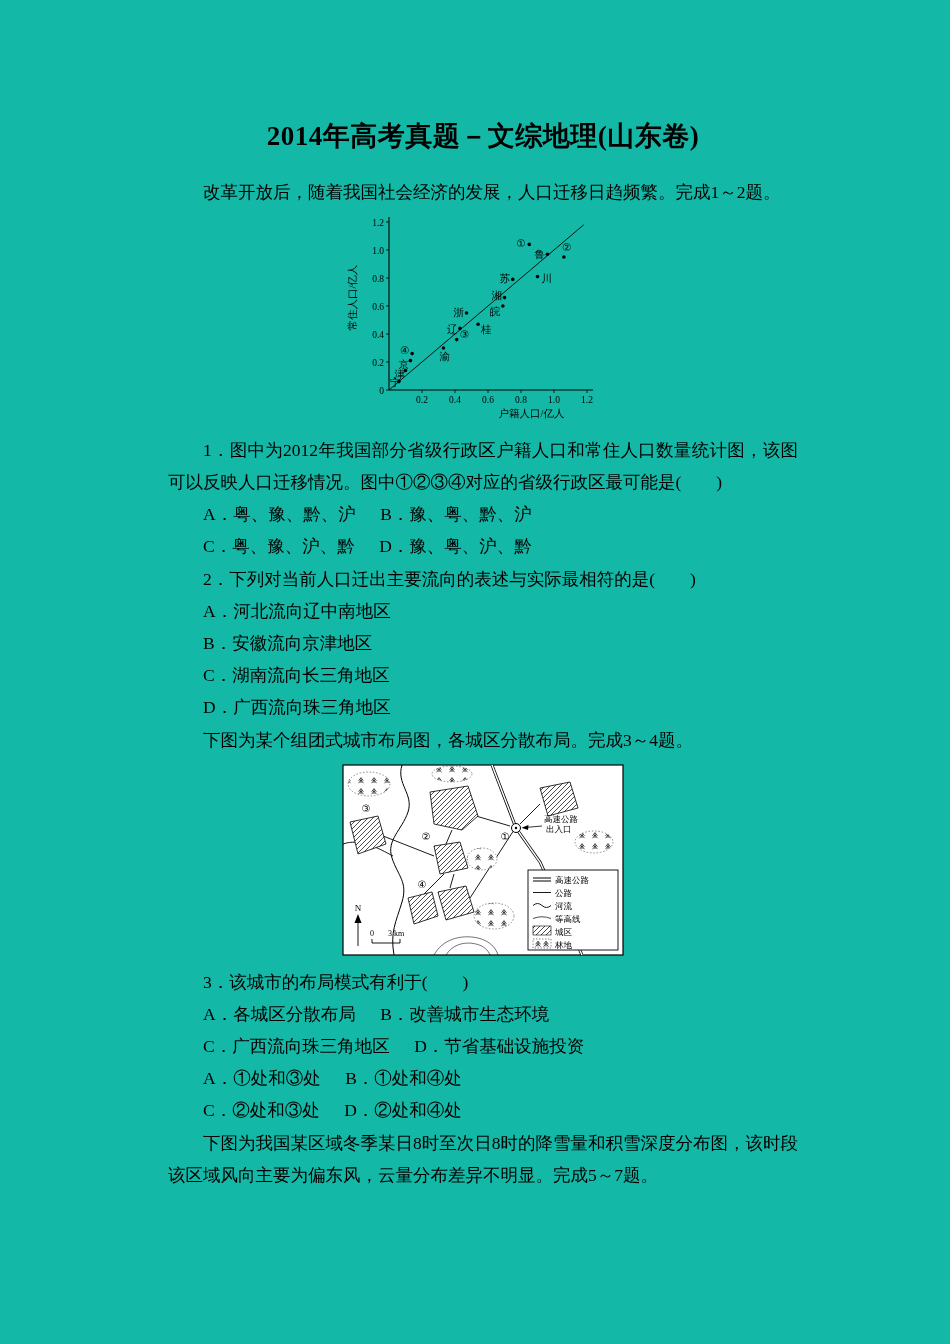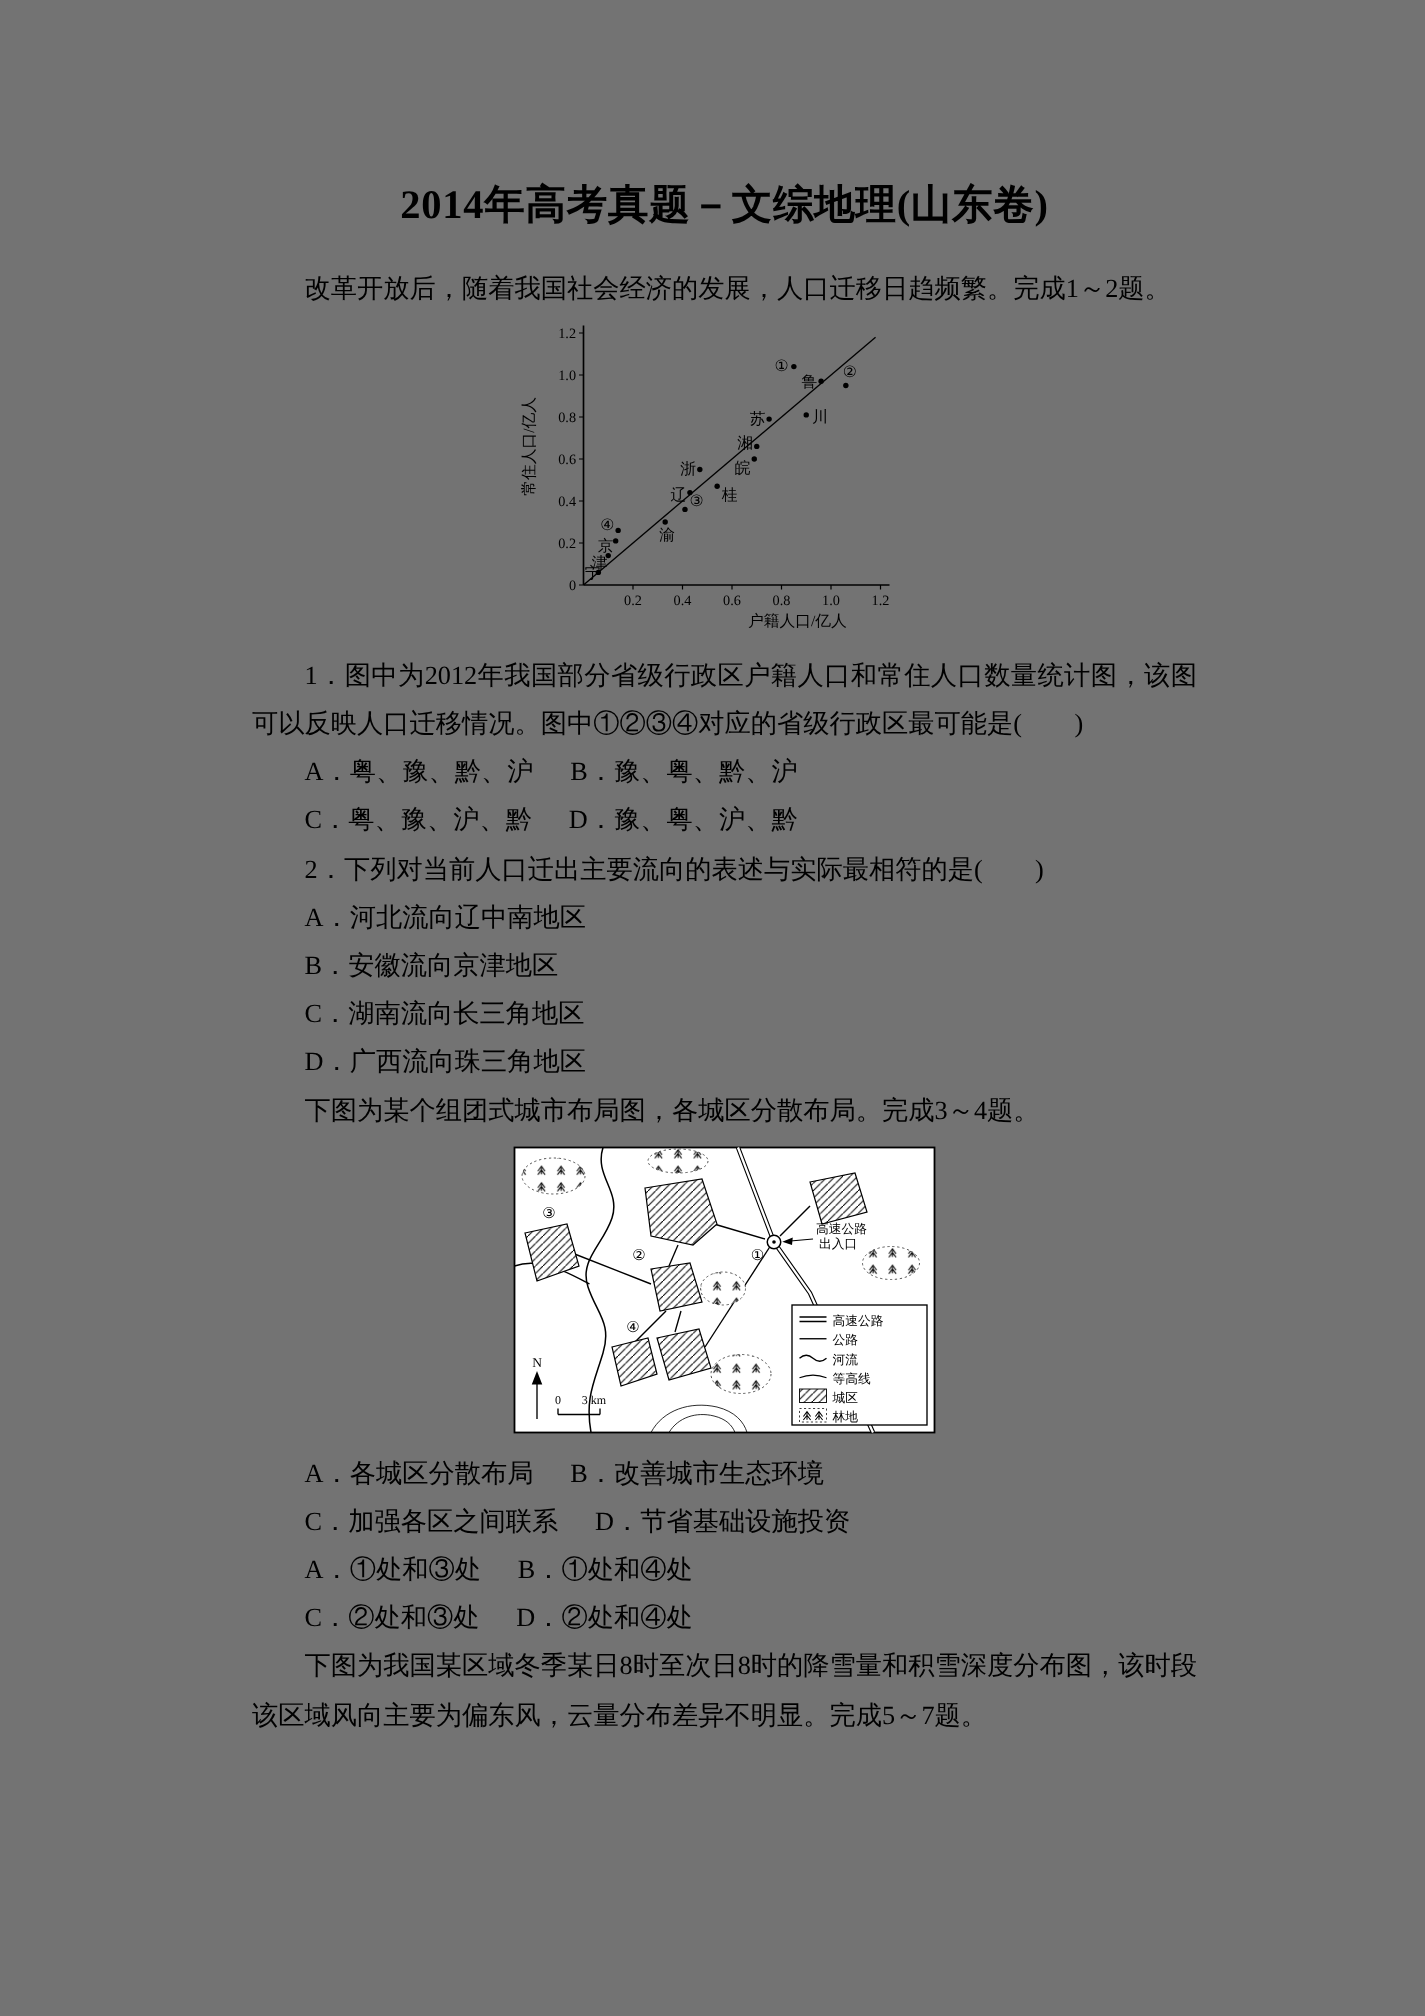--- a/index.html
+++ b/index.html
@@ -2,21 +2,21 @@
 <html><head>
 <meta charset="utf-8">
 <style>
   * { box-sizing: border-box; }
   html, body { margin: 0; padding: 0; }
   body { background: #ffffff; }
   .page {
     position: relative;
     width: 950px;
     height: 1344px;
-    background: #737373;
+    background: #14b8a6;
     color: #000;
     font-family: "Liberation Serif", "DejaVu Serif", serif;
     overflow: hidden;
   }
   .content {
     position: absolute;
     left: 168px;
     top: 112px;
     width: 630px;
     font-size: 17.5px;
@@ -250,26 +250,27 @@
         <g>
           <line x1="30" y1="179" x2="58" y2="179" stroke="#000" stroke-width="0.9"></line>
           <line x1="30" y1="175" x2="30" y2="179" stroke="#000" stroke-width="0.9"></line>
           <line x1="58" y1="175" x2="58" y2="179" stroke="#000" stroke-width="0.9"></line>
           <text x="30" y="172" font-size="8" text-anchor="middle">0</text>
           <text x="54" y="172" font-size="8" text-anchor="middle">3 km</text>
         </g>
       </svg>
     </figure>
 
+    <p class="indent">3．该城市的布局模式有利于(　　)</p>
     <p class="opt-line">
       <span>A．各城区分散布局</span>
       <span class="opt-gap">B．改善城市生态环境</span>
     </p>
     <p class="opt-line">
-      <span>C．加强各区之间联系</span>
+      <span>C．广西流向珠三角地区</span>
       <span class="opt-gap">D．节省基础设施投资</span>
     </p>
 
     <p class="opt-line">
       <span>A．①处和③处</span>
       <span class="opt-gap">B．①处和④处</span>
     </p>
     <p class="opt-line">
       <span>C．②处和③处</span>
       <span class="opt-gap">D．②处和④处</span>

